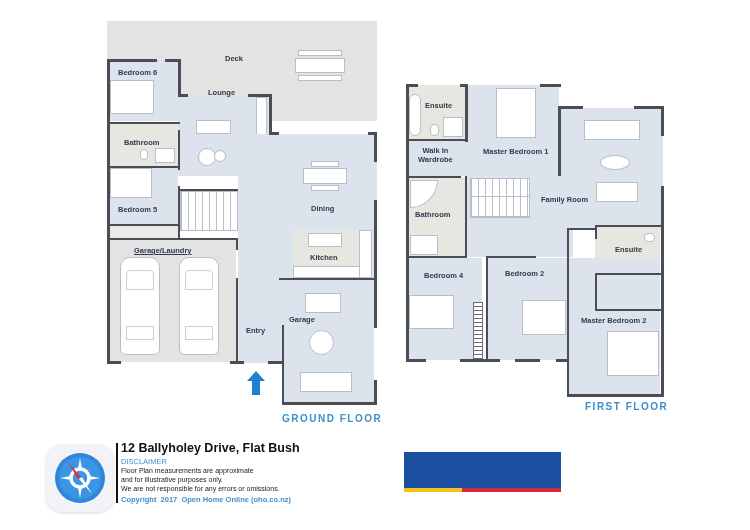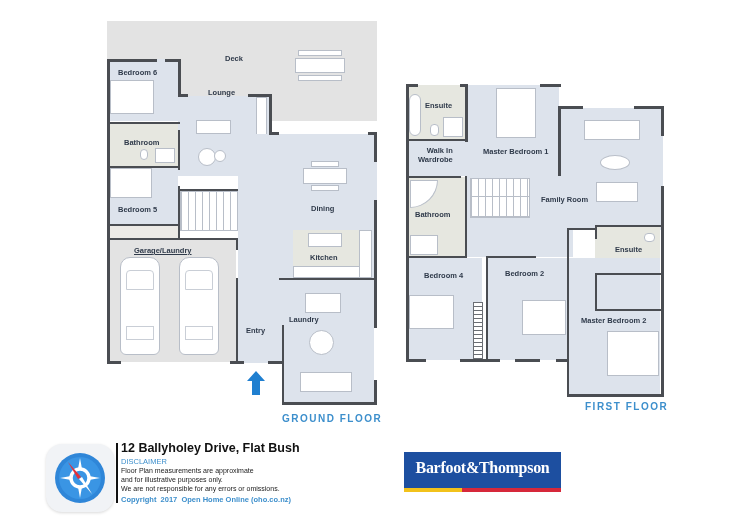--- a/index.html
+++ b/index.html
@@ -3,21 +3,21 @@
 <meta charset="utf-8">
 <style>
   * { box-sizing: border-box; margin: 0; padding: 0; }
   html, body { width: 750px; height: 530px; background: #ffffff; overflow: hidden; }
   body { position: relative; font-family: "Liberation Sans", sans-serif; }
   .abs { position: absolute; }
   .room { position: absolute; background: #dde3ec; }
   .wet { position: absolute; background: #e6e7e0; }
   .deck { position: absolute; background: #e3e3e3; }
   .wall { position: absolute; background: #4a4d52; }
-  .lbl { position: absolute; font-size: 7.5px; font-weight: bold; color: #2f3a4a; white-space: nowrap; text-align: right; line-height: 9px; }
+  .lbl { position: absolute; font-size: 7.5px; font-weight: bold; color: #2f3a4a; white-space: nowrap; text-align: center; line-height: 9px; }
   .furn { position: absolute; background: #ffffff; border: 1px solid #b8bec8; }
   .round { border-radius: 50%; }
   .floor-title { position: absolute; font-size: 10px; font-weight: bold; letter-spacing: 1.5px; color: #3d8fcc; }
   .stairs { position: absolute; background: #ffffff;
     background-image: repeating-linear-gradient(90deg, #b8bec8 0 1px, transparent 1px 7px); border: 1px solid #b8bec8; }
   .stairs-v { position: absolute; background: #ffffff;
     background-image: repeating-linear-gradient(0deg, #6a6e74 0 1px, transparent 1px 4px); border: 1px solid #6a6e74; }
   .car { position: absolute; background: #ffffff; border: 1px solid #b8bec8; border-radius: 10px 10px 6px 6px; }
   .car::before { content: ""; position: absolute; left: 5px; right: 5px; top: 12px; height: 18px; border: 1px solid #c9ced6; border-radius: 4px 4px 0 0; }
   .car::after { content: ""; position: absolute; left: 5px; right: 5px; bottom: 14px; height: 12px; border: 1px solid #c9ced6; }
@@ -71,21 +71,21 @@
   <div class="room" style="left:108px;top:224px;width:70px;height:16px;background:#eceae6;"></div>
   <div class="deck" style="left:108px;top:240px;width:128px;height:122px;"></div>
   <div class="lbl" style="left:134px;top:246px;text-decoration:underline;">Garage/Laundry</div>
   <div class="car" style="left:120px;top:257px;width:40px;height:98px;"></div>
   <div class="car" style="left:179px;top:257px;width:40px;height:98px;"></div>
 
   <div class="room" style="left:236px;top:279px;width:46px;height:84px;"></div>
   <div class="lbl" style="left:246px;top:326px;">Entry</div>
 
   <div class="room" style="left:282px;top:280px;width:92px;height:123px;"></div>
-  <div class="lbl" style="left:289px;top:315px;">Laundry</div>
+  <div class="lbl" style="left:289px;top:315px;">Garage</div>
   <div class="furn" style="left:305px;top:293px;width:36px;height:20px;"></div>
   <div class="furn round" style="left:309px;top:330px;width:25px;height:25px;"></div>
   <div class="furn" style="left:300px;top:372px;width:52px;height:20px;"></div>
 
   <div class="wall" style="left:107px;top:59px;width:3px;height:305px;"></div>
   <div class="wall" style="left:107px;top:59px;width:50px;height:3px;"></div>
   <div class="wall" style="left:165px;top:59px;width:15px;height:3px;"></div>
   <div class="wall" style="left:178px;top:59px;width:3px;height:38px;"></div>
   <div class="wall" style="left:178px;top:94px;width:10px;height:3px;"></div>
   <div class="wall" style="left:248px;top:94px;width:24px;height:3px;"></div>
@@ -221,17 +221,16 @@
   </div>
   <div class="abs" style="left:116px;top:443px;width:2px;height:60px;background:#111;"></div>
   <div class="abs" style="left:121px;top:441px;font-size:12.5px;font-weight:bold;color:#111;white-space:nowrap;">12 Ballyholey Drive, Flat Bush</div>
   <div class="abs" style="left:121px;top:457px;font-size:7.5px;color:#3d8fcc;">DISCLAIMER</div>
   <div class="abs" style="left:121px;top:467px;font-size:7px;color:#222;white-space:nowrap;">Floor Plan measurements are approximate</div>
   <div class="abs" style="left:121px;top:476px;font-size:7px;color:#222;white-space:nowrap;">and for illustrative purposes only.</div>
   <div class="abs" style="left:121px;top:485px;font-size:7px;color:#222;white-space:nowrap;">We are not responsible for any errors or omissions.</div>
   <div class="abs" style="left:121px;top:495px;font-size:7.5px;font-weight:bold;color:#3d8fcc;white-space:pre;">Copyright  2017  Open Home Online (oho.co.nz)</div>
 
   <div class="abs" style="left:404px;top:452px;width:157px;height:40px;background:#1d4fa0;overflow:hidden;">
-    <div style="position:absolute;left:0;right:0;top:7px;text-align:center;font-family:'Liberation Serif', serif;font-size:16px;font-weight:bold;color:#ffffff;letter-spacing:-0.3px;">Barfoot&amp;Thompson</div>
     <div style="position:absolute;left:0;bottom:0;width:58px;height:4px;background:#f2c21b;"></div>
     <div style="position:absolute;left:58px;bottom:0;right:0;height:4px;background:#d6283a;"></div>
   </div>
 </div>
 
 </body></html>

